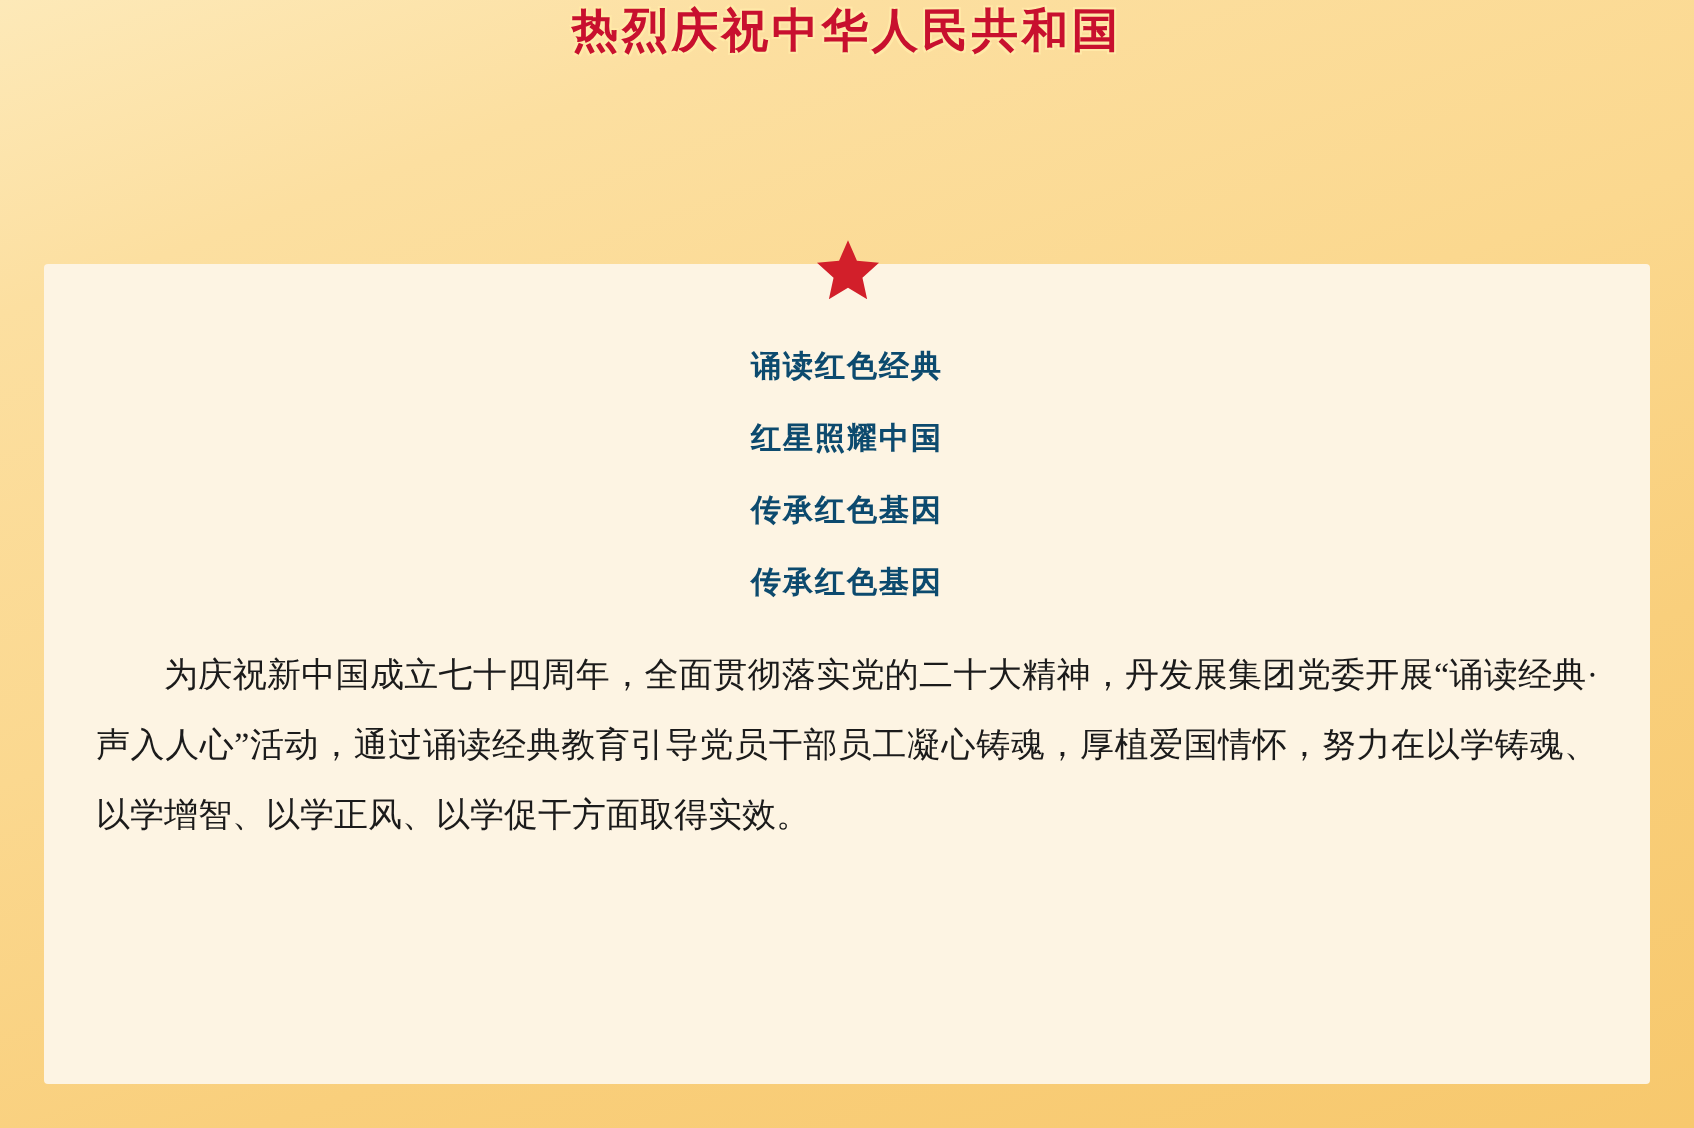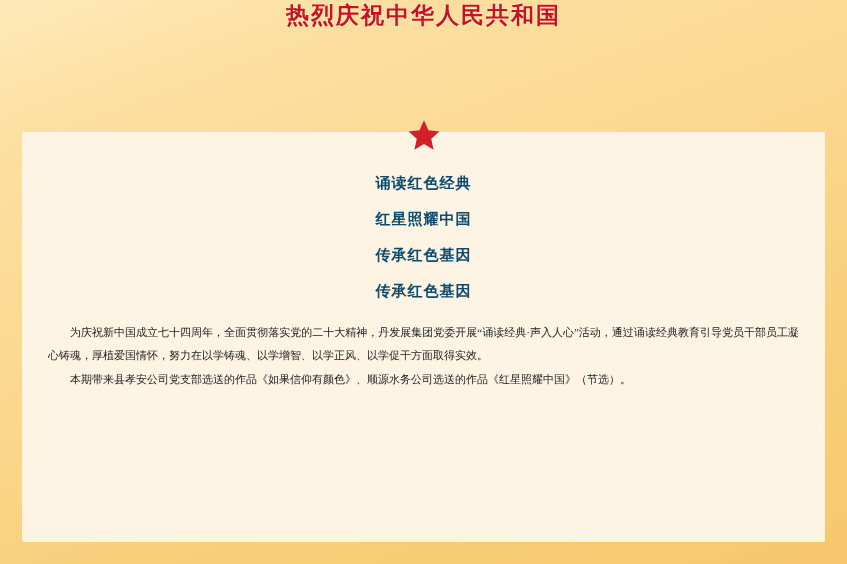--- a/index.html
+++ b/index.html
@@ -72,21 +72,21 @@
     font-size: 15px;
     color: #0c4a6e;
     letter-spacing: 1px;
     font-family: "Liberation Serif", serif;
     font-weight: bold;
   }
   .body-text {
     margin-top: 20px;
     padding: 0 26px;
     color: #1b1b1b;
-    font-size: 11px;
+    font-size: 17px;
     line-height: 2.05;
     font-family: "Liberation Serif", serif;
     text-align: justify;
   }
   .body-text p {
     margin: 0 0 2px 0;
     text-indent: 2em;
   }
 </style>
 </head>
@@ -110,17 +110,16 @@
 
     <div class="slogans">
       <div class="slogan">诵读红色经典</div>
       <div class="slogan">红星照耀中国</div>
       <div class="slogan">传承红色基因</div>
       <div class="slogan">传承红色基因</div>
     </div>
 
     <div class="body-text">
       <p>为庆祝新中国成立七十四周年，全面贯彻落实党的二十大精神，丹发展集团党委开展“诵读经典·声入人心”活动，通过诵读经典教育引导党员干部员工凝心铸魂，厚植爱国情怀，努力在以学铸魂、以学增智、以学正风、以学促干方面取得实效。</p>
-      <p>本期带来县孝安公司党支部选送的作品《如果信仰有颜色》、顺源水务公司选送的作品《红星照耀中国》（节选）。</p>
     </div>
 
   </div>
 </div>
 
 </body></html>

